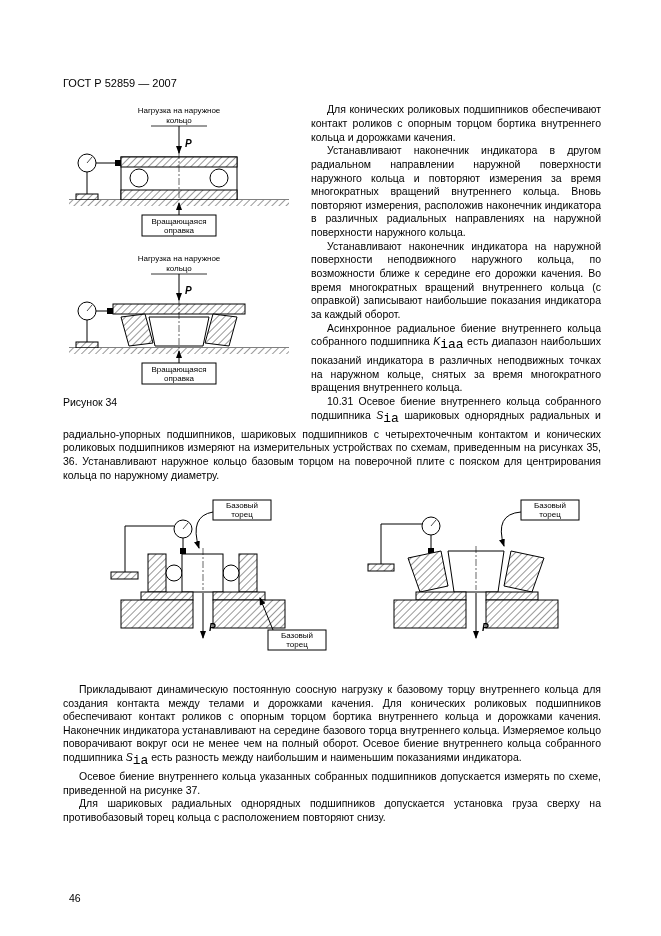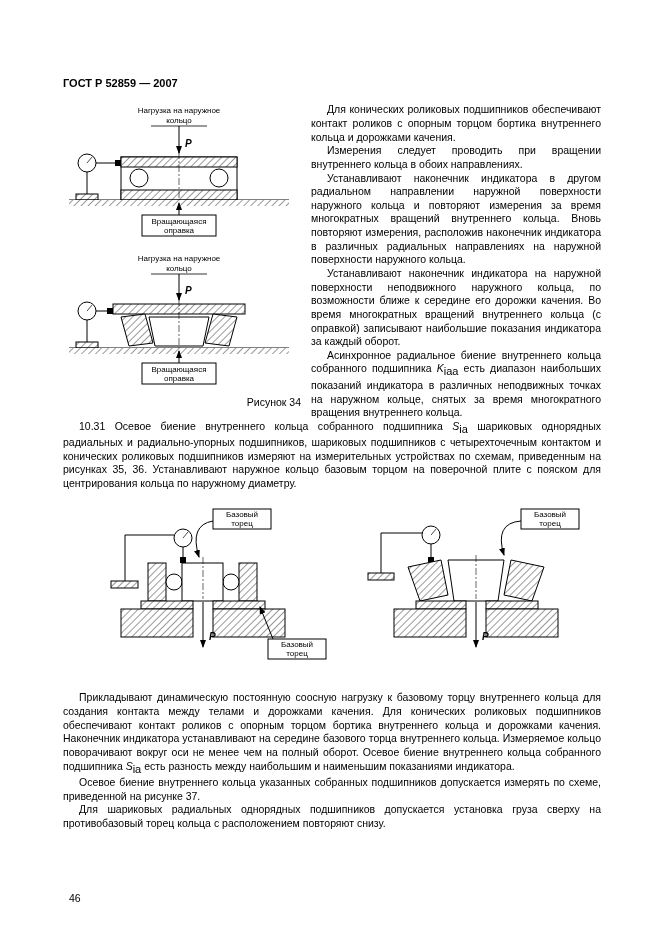--- a/index.html
+++ b/index.html
@@ -9,29 +9,29 @@
     width: 661px;
     height: 936px;
     background: #fff;
     color: #000;
     font-family: "Liberation Sans", sans-serif;
     font-size: 10.5px;
     line-height: 1.30;
     padding: 76px 60px 0 63px;
     overflow: hidden;
   }
-  .doc-header { font-weight: bold; font-size: 11px; margin: 0 0 13px 0; }
+  .doc-header { font-weight: normal; font-size: 11px; margin: 0 0 13px 0; }
   .para { margin: 0; text-align: justify; text-indent: 16px; }
   .fig34-block { float: left; width: 238px; margin-right: 10px; }
-  .fig-caption { text-align: right; margin-top: 5px; text-indent: 0; }
+  .fig-caption { text-align: left; margin-top: 5px; text-indent: 0; }
   .figures-row { clear: both; display: flex; justify-content: space-between; padding: 16px 0 6px 0; }
   .fig-item { text-align: center; }
   .bottom-block { margin-top: 20px; }
   .var { font-style: italic; }
-  sub { font-size: 11px; }
+  sub { font-size: 13px; font-family: Liberation Mono, monospace; }
   .page-number { position: absolute; left: 69px; bottom: 30px; }
   svg text { font-family: "Liberation Sans", sans-serif; fill: #000; }
   .flabel { font-size: 8px; }
   .fP { font-size: 10px; font-weight: bold; font-style: italic; }
 </style>
 </head>
 <body>
 
 <div class="page">
 
@@ -126,21 +126,20 @@
             <rect x="79" y="260" width="74" height="21" fill="#fff" stroke="#000"></rect>
             <text class="flabel" x="116" y="269" text-anchor="middle">Вращающаяся</text>
             <text class="flabel" x="116" y="278" text-anchor="middle">оправка</text>
           </g>
         </g>
       </svg>
       <div class="fig-caption">Рисунок 34</div>
     </div>
 
     <p class="para">Для конических роликовых подшипников обеспечивают контакт роликов с опорным торцом бортика внутреннего кольца и дорожками качения.</p>
-    <p class="para">Измерения следует проводить при вращении внутреннего кольца в обоих направлениях.</p>
     <p class="para">Устанавливают наконечник индикатора в другом радиальном направлении наружной поверхности наружного кольца и повторяют измерения за время многократных вращений внутреннего кольца. Вновь повторяют измерения, расположив наконечник индикатора в различных радиальных направлениях на наружной поверхности наружного кольца.</p>
     <p class="para">Устанавливают наконечник индикатора на наружной поверхности неподвижного наружного кольца, по возможности ближе к середине его дорожки качения. Во время многократных вращений внутреннего кольца (с оправкой) записывают наибольшие показания индикатора за каждый оборот.</p>
     <p class="para"><span>Асинхронное радиальное биение внутреннего кольца собранного подшипника </span><span class="var">K</span><sub>iaa</sub><span> есть диапазон наибольших показаний индикатора в различных неподвижных точках на наружном кольце, снятых за время многократного вращения внутреннего кольца.</span></p>
     <p class="para"><span>10.31 Осевое биение внутреннего кольца собранного подшипника </span><span class="var">S</span><sub>ia</sub><span> шариковых однорядных радиальных и радиально-упорных подшипников, шариковых подшипников с четырехточечным контактом и конических роликовых подшипников измеряют на измерительных устройствах по схемам, приведенным на рисунках 35, 36. Устанавливают наружное кольцо базовым торцом на поверочной плите с пояском для центрирования кольца по наружному диаметру.</span></p>
 
     <div class="figures-row">
 
       <div class="fig-item">
         <svg width="265" height="155" viewBox="0 0 265 155">
           <g>

